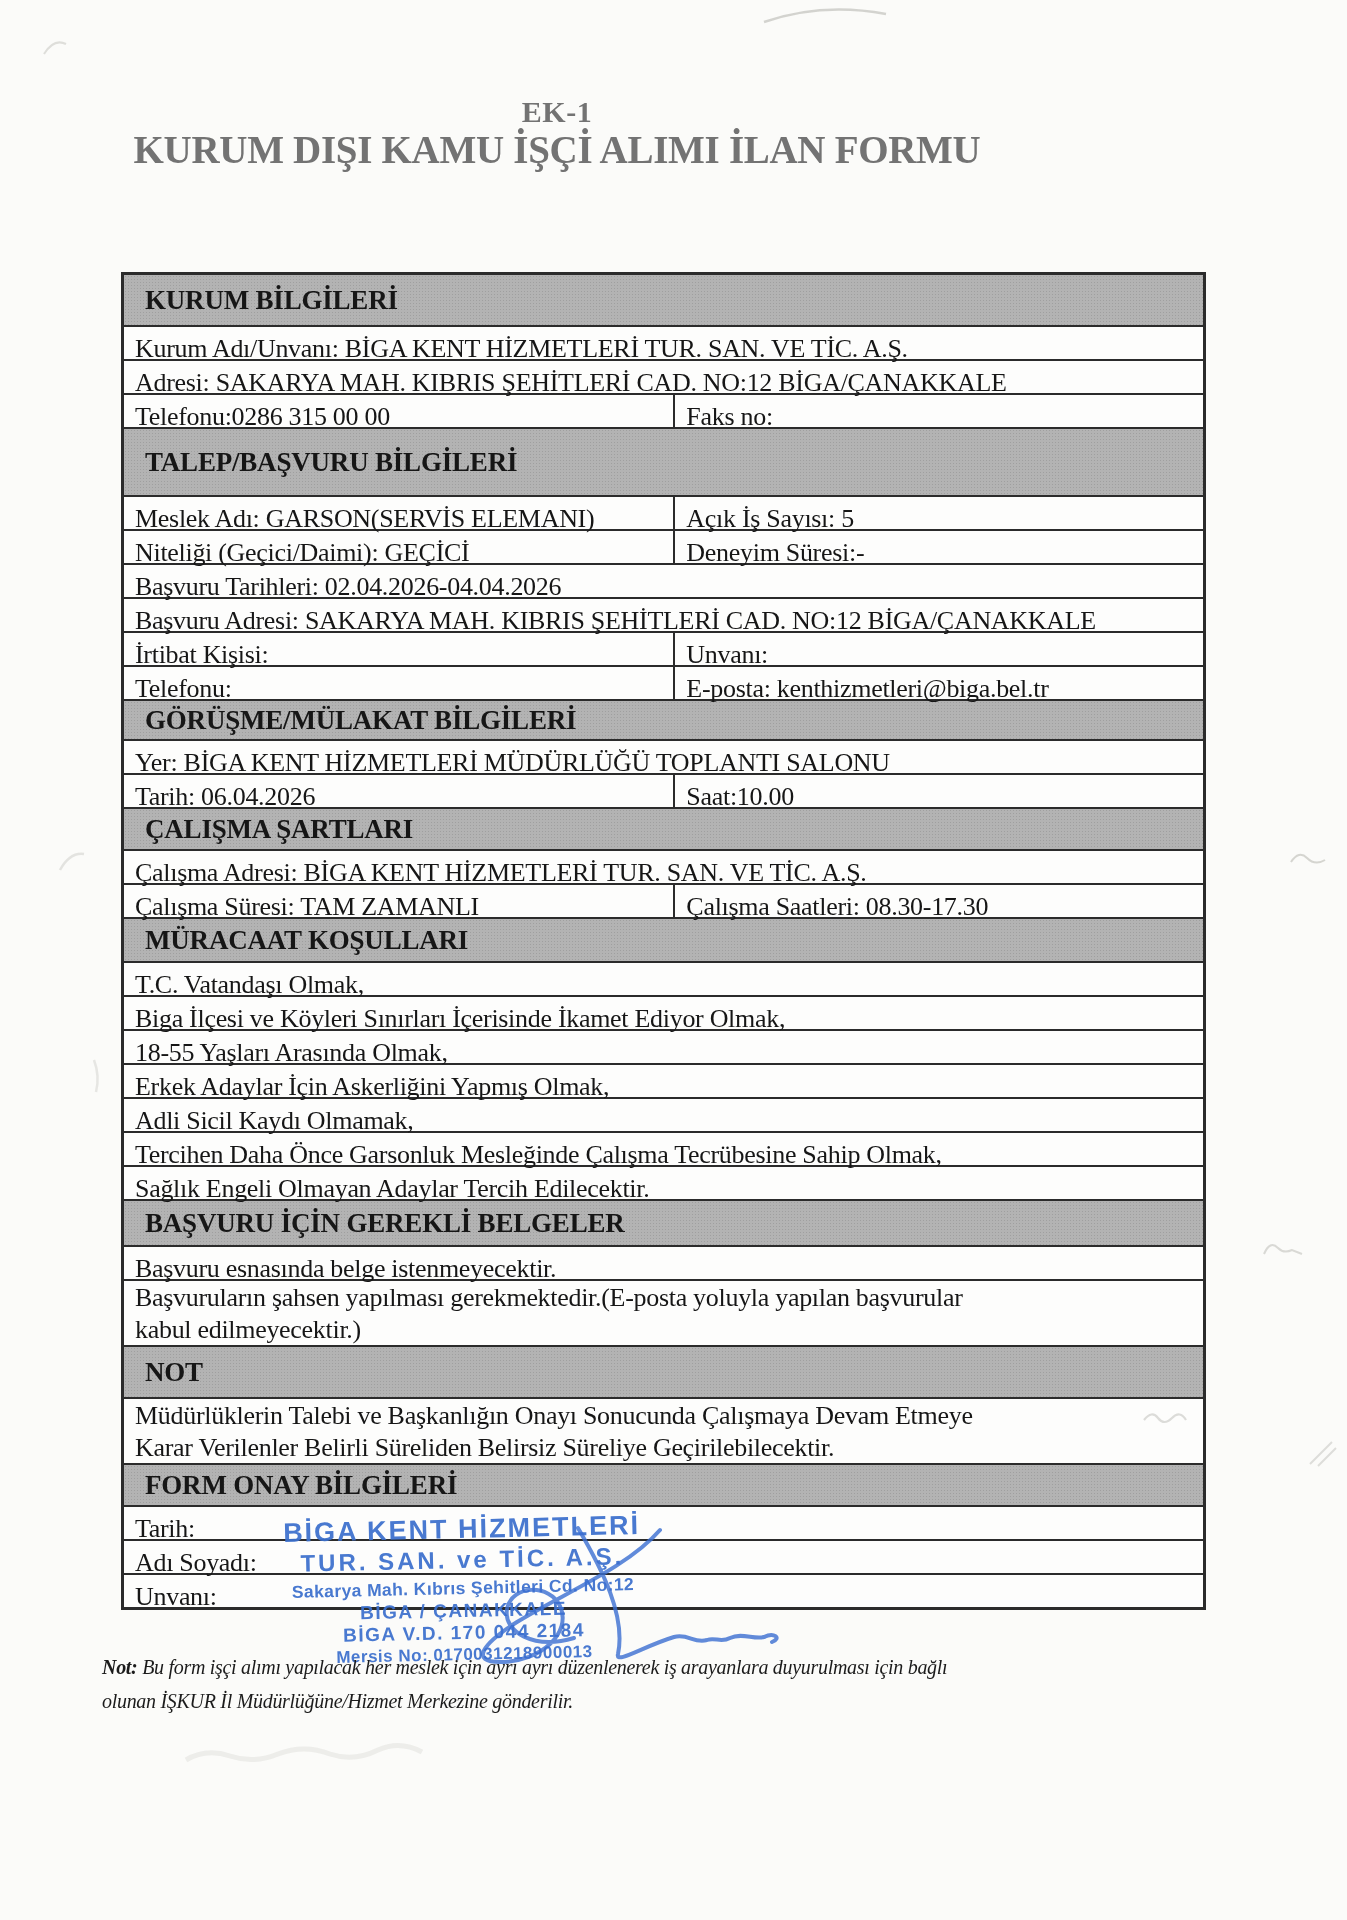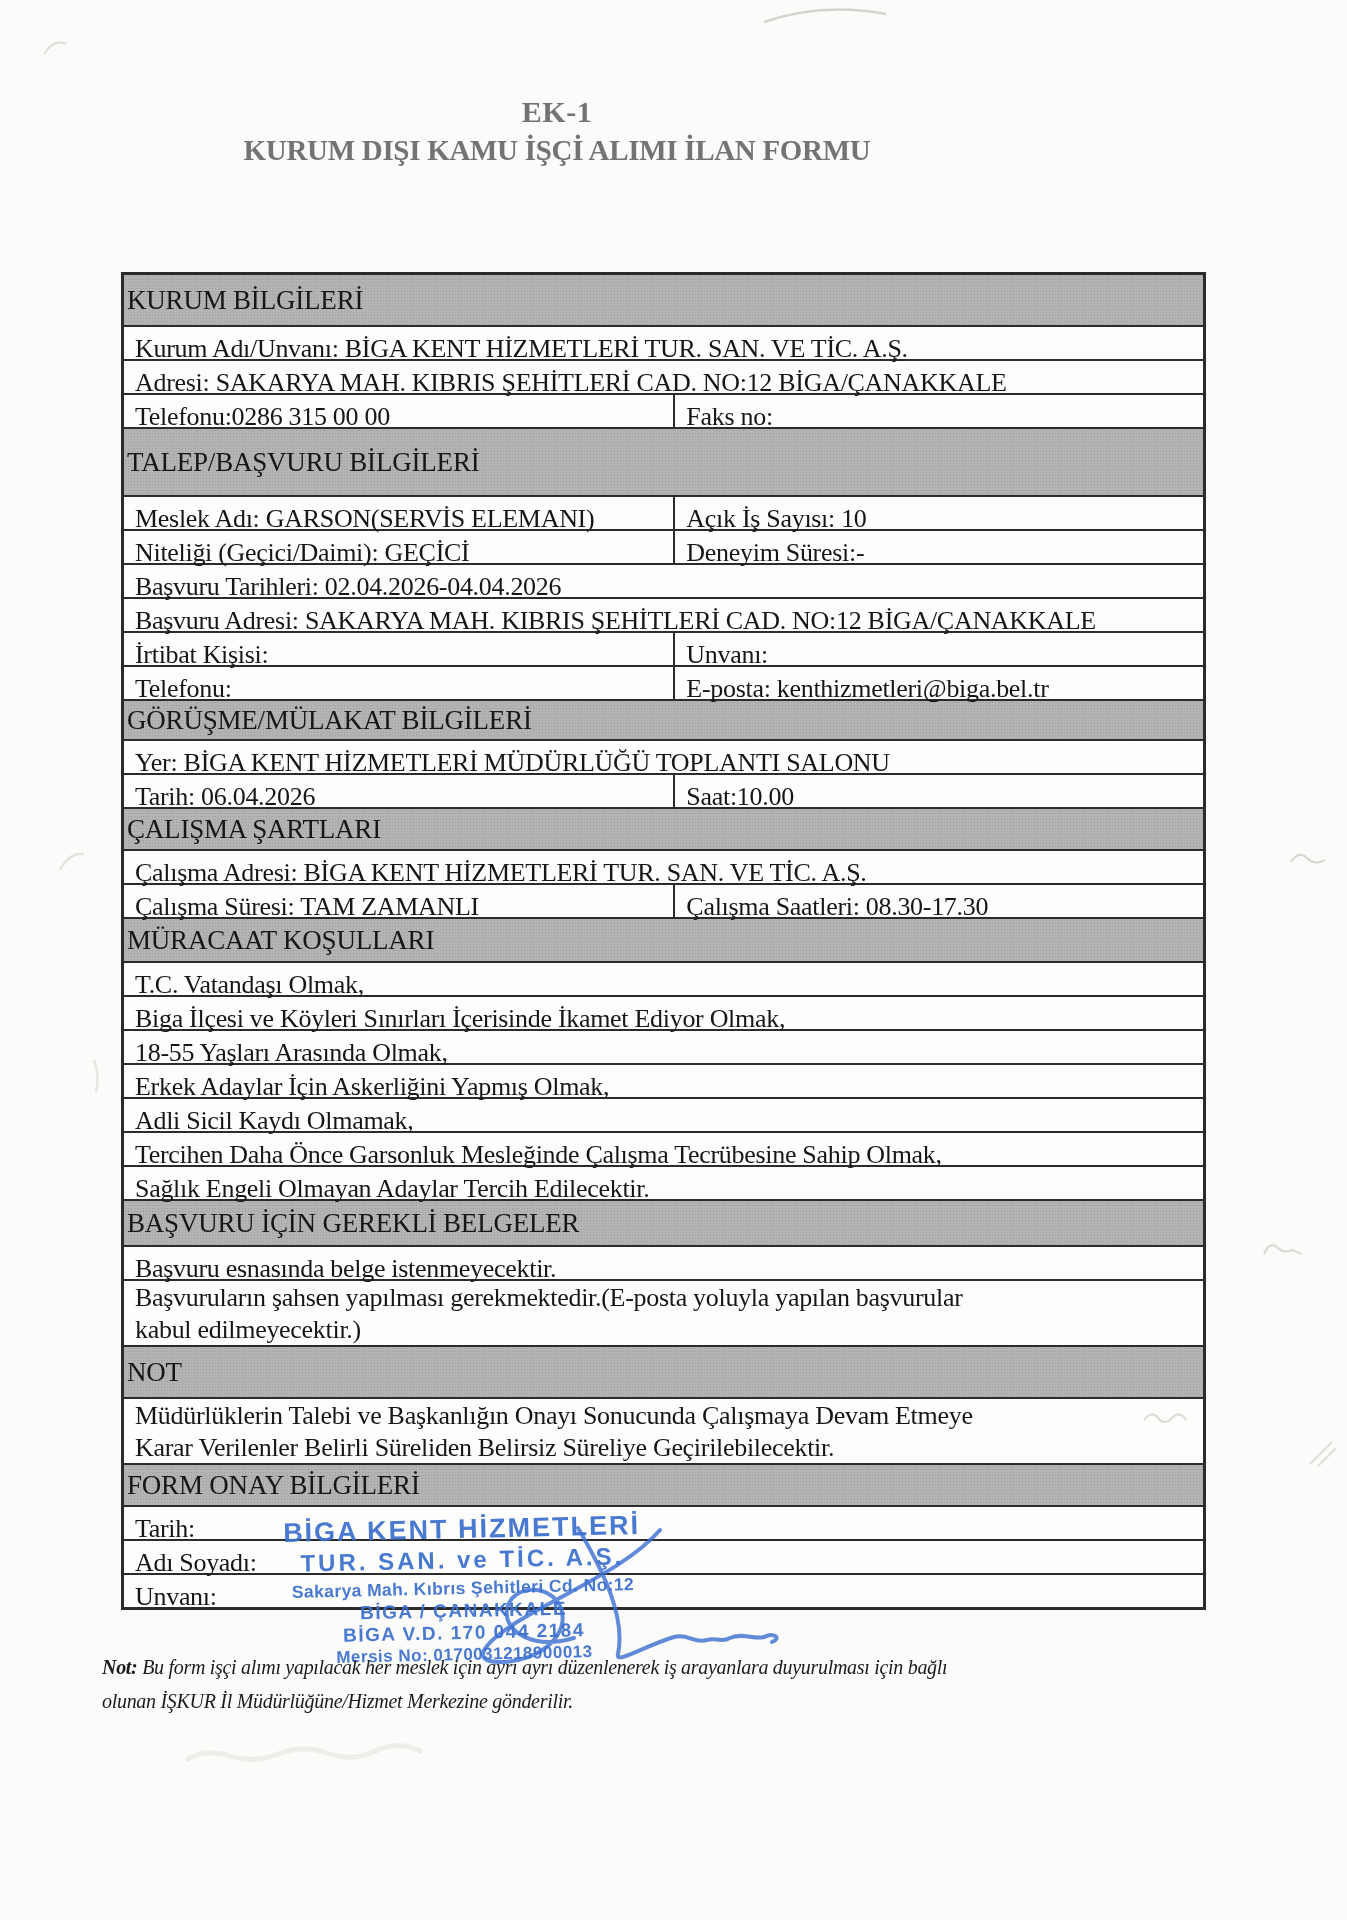--- a/index.html
+++ b/index.html
@@ -18,35 +18,35 @@
     font-family:"Liberation Serif", serif;
     color:var(--ink);
     overflow:hidden;
   }
   
   .titles{
     position:absolute;top:94px;left:0;width:1114px;
     text-align:center;font-weight:bold;color:#737373;
   }
   .ek{font-size:30px;line-height:36px;letter-spacing:0.5px;}
-  .form-title{font-size:29px;line-height:40px;letter-spacing:-0.3px;}
+  .form-title{font-size:39px;line-height:40px;letter-spacing:-0.3px;}
   
   .tbl{
     position:absolute;left:121px;top:272px;width:1085px;
     border:3px solid var(--border);
     background:#fdfdfc;
     box-sizing:border-box;
   }
   .tbl > * + *{border-top:2.5px solid var(--border);}
   .sec-hdr{
     background-color:var(--band_gray);
     background-image:radial-gradient(#9f9f9f 0.8px, rgba(0,0,0,0) 0.9px);
     background-size:3px 3px;
-    font-weight:normal;font-size:27px;letter-spacing:-0.2px;
-    padding-left:3px;
+    font-weight:bold;font-size:27px;letter-spacing:-0.2px;
+    padding-left:21px;
     display:flex;align-items:center;
     box-sizing:border-box;
     white-space:nowrap;
   }
   .sh-a{height:50px}.sh-b{height:68px}.sh-c{height:40px}.sh-d{height:42px}
   .sh-e{height:44px}.sh-f{height:46px}.sh-g{height:52px}.sh-h{height:42px}
   .row{display:flex;height:34px;box-sizing:border-box;font-size:26px;letter-spacing:-0.3px;}
   .row.double{height:66px;}
   .cell{
     display:flex;align-items:center;
@@ -108,21 +108,21 @@
       <div class="cell full">Adresi: SAKARYA MAH. KIBRIS ŞEHİTLERİ CAD. NO:12 BİGA/ÇANAKKALE</div>
     </div>
     <div class="row pair">
       <div class="cell c1">Telefonu:0286 315 00 00</div>
       <div class="cell c2">Faks no:</div>
     </div>
 
     <div class="sec-hdr sh-b">TALEP/BAŞVURU BİLGİLERİ</div>
     <div class="row pair">
       <div class="cell c1">Meslek Adı: GARSON(SERVİS ELEMANI)</div>
-      <div class="cell c2">Açık İş Sayısı: 10</div>
+      <div class="cell c2">Açık İş Sayısı: 5</div>
     </div>
     <div class="row pair">
       <div class="cell c1">Niteliği (Geçici/Daimi): GEÇİCİ</div>
       <div class="cell c2">Deneyim Süresi:-</div>
     </div>
     <div class="row single">
       <div class="cell full">Başvuru Tarihleri: 02.04.2026-04.04.2026</div>
     </div>
     <div class="row single">
       <div class="cell full">Başvuru Adresi: SAKARYA MAH. KIBRIS ŞEHİTLERİ CAD. NO:12 BİGA/ÇANAKKALE</div>

